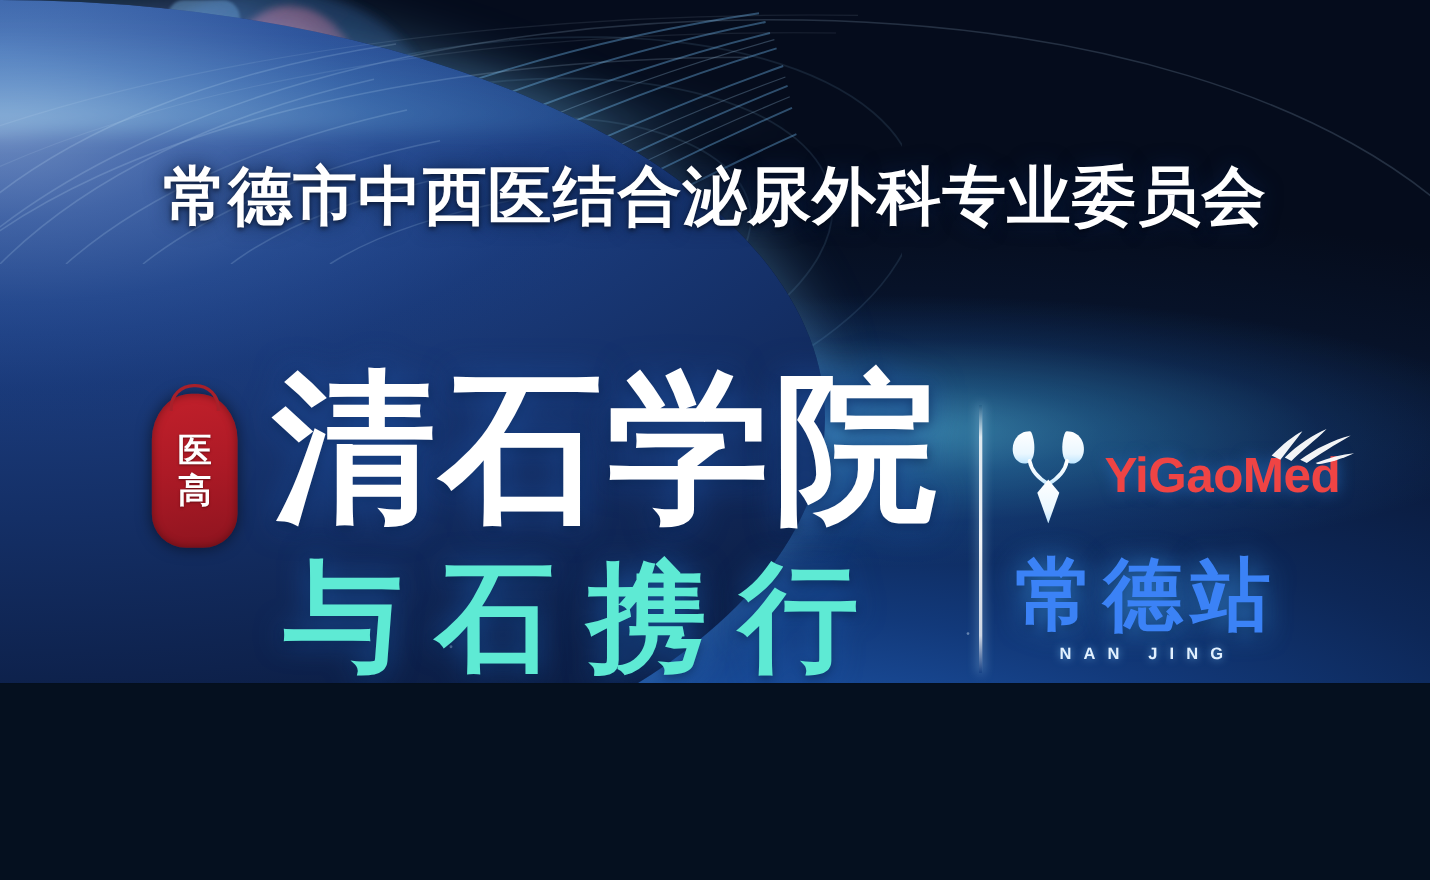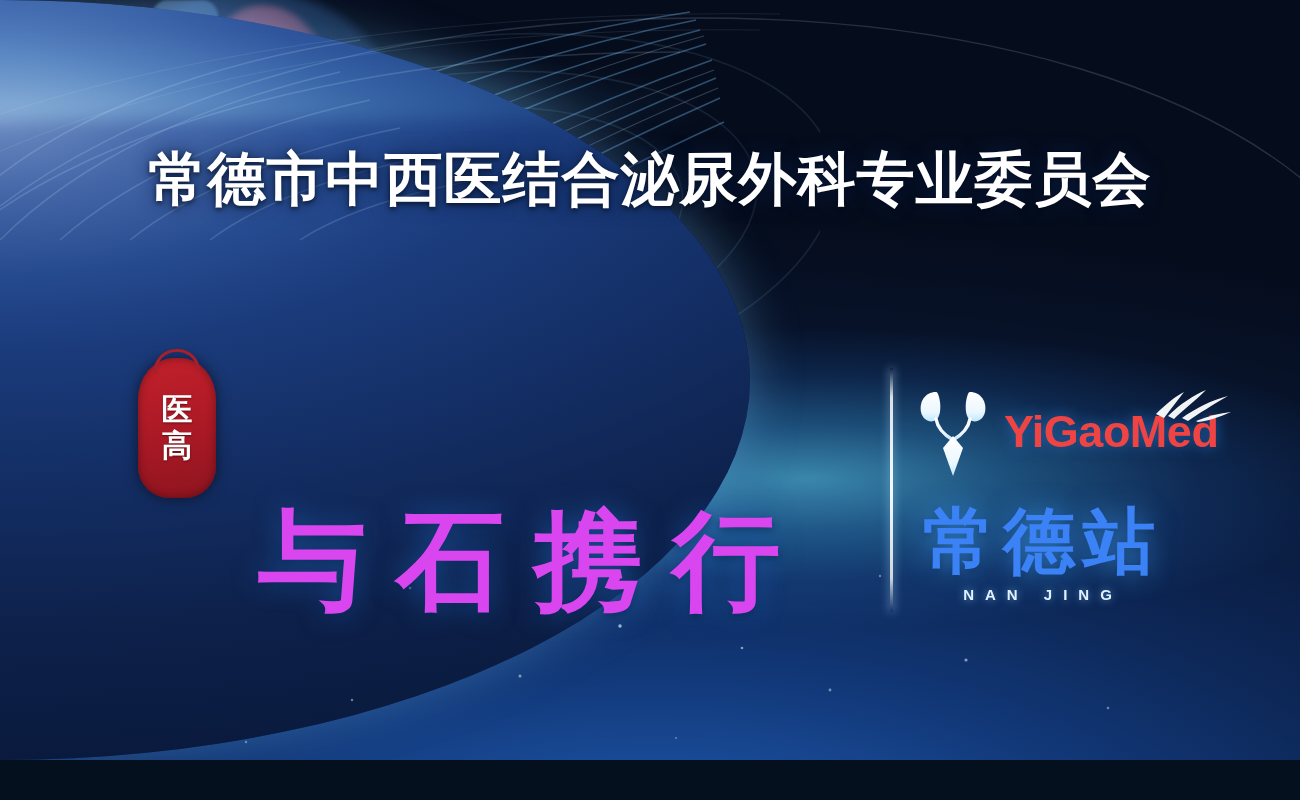--- a/index.html
+++ b/index.html
@@ -1,20 +1,20 @@
 <!DOCTYPE html>
 <html><head>
 <meta charset="utf-8">
 <style>
   html,body{margin:0;padding:0;background:#05101f;}
   body{font-family:"Liberation Sans","DejaVu Sans",sans-serif;}
 
   #poster{
     position:relative;
-    width:1300px;height:760px;
+    width:1300px;height:621px;
     overflow:hidden;
     background:#0a1830;
   }
 
   
   .bg{position:absolute;inset:0;pointer-events:none;}
 
   
   .bg-base{
     background:
@@ -129,21 +129,21 @@
 
   
   .big1{
     position:absolute;left:248px;top:332px;
     font-size:148px;line-height:152px;font-weight:bold;color:#fff;
     letter-spacing:4px;white-space:nowrap;
     text-shadow:0 0 30px rgba(30,80,160,.85), 0 3px 10px rgba(0,20,50,.6);
   }
   .big2{
     position:absolute;left:258px;top:505px;
-    font-size:108px;line-height:112px;font-weight:bold;color:#d946ef;
+    font-size:108px;line-height:112px;font-weight:bold;color:#5eead4;
     letter-spacing:30px;white-space:nowrap;
     text-shadow:0 0 26px rgba(30,90,170,.8), 0 3px 9px rgba(0,20,50,.55);
   }
 
   
   .divider{
     position:absolute;left:890px;top:368px;width:3px;height:244px;
     background:linear-gradient(180deg, rgba(255,255,255,0) 0%, rgba(255,255,255,.85) 12%, rgba(255,255,255,.95) 50%, rgba(255,255,255,.8) 86%, rgba(255,255,255,0) 100%);
     box-shadow:0 0 10px rgba(180,230,255,.7);
   }
@@ -363,20 +363,21 @@
     </div>
 
     <div class="seal">
       <div class="seal-body"></div>
       <div class="seal-txt">
         <span>医</span>
         <span>高</span>
       </div>
     </div>
 
+    <div class="big1">清石学院</div>
     <div class="big2">与石携行</div>
 
     <div class="divider"></div>
 
     <div class="brand">
       <svg width="74" height="88" viewBox="0 0 74 88">
         <defs>
           <linearGradient id="logoG" x1="0" y1="0" x2="0" y2="1">
             <stop offset="0%" stop-color="#ffffff"></stop>
             <stop offset="70%" stop-color="#eaf7ff"></stop>

